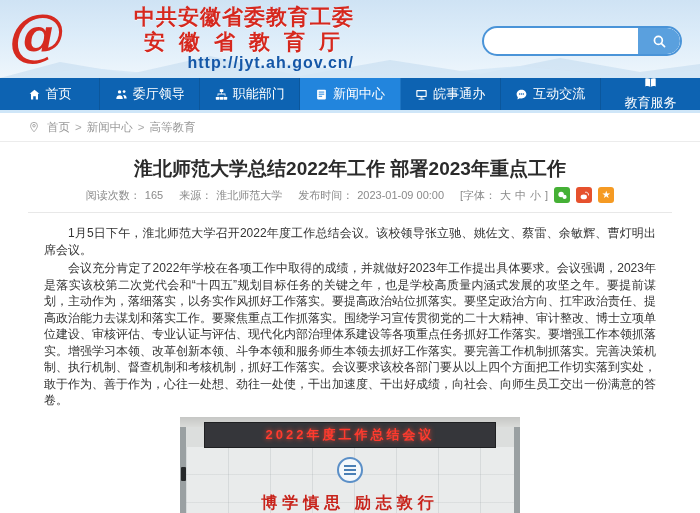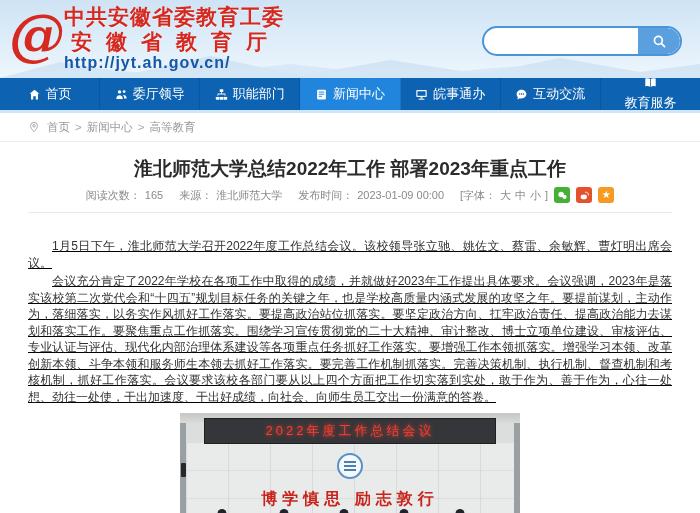--- a/index.html
+++ b/index.html
@@ -17,21 +17,21 @@
     background:linear-gradient(180deg,#cfe3f4 0%,#dcecf9 45%,#eef6fc 100%);
     overflow:hidden;
   }
   .hdr .mtns{position:absolute;left:0;bottom:0;width:700px;height:40px;}
   .logo{
     position:absolute;left:8px;top:2px;width:58px;height:64px;
     color:#d62a20;font-family:"DejaVu Serif","Liberation Serif",serif;
     font-style:italic;font-weight:bold;font-size:56px;line-height:64px;
     text-align:center;cursor:pointer;
   }
-  .masthead{position:absolute;left:64px;top:4px;width:290px;text-align:left;}
+  .masthead{position:absolute;left:64px;top:4px;width:290px;text-align:right;}
   .org1{
     color:#d6281e;font-weight:bold;font-size:21px;line-height:25px;
     letter-spacing:1px;white-space:nowrap;
     text-shadow:0 1px 0 rgba(255,255,255,.6);
   }
   .org2{
     color:#d6281e;font-weight:bold;font-size:21px;line-height:25px;
     letter-spacing:14px;white-space:nowrap;margin-left:7px;
     text-shadow:0 1px 0 rgba(255,255,255,.6);
   }
@@ -90,40 +90,40 @@
   .meta a{color:#8a8a8a;text-decoration:none;cursor:pointer;}
   .share{
     width:16px;height:16px;border-radius:3px;display:inline-flex;
     align-items:center;justify-content:center;cursor:pointer;margin-left:2px;
   }
   .s-wechat{background:#45b035;}
   .s-weibo{background:#e6512d;}
   .s-star{background:#f59a23;color:#fff;font-size:10px;line-height:16px;}
   .rule{height:1px;background:#e8e8e8;margin:9px 28px 0;}
 
-  .body-text{margin-top:25px;padding:0 28px;text-decoration:underline;}
+  .body-text{margin-top:12px;padding:0 44px;}
   .body-text p{
     margin:0 0 2px;font-size:12px;line-height:16.5px;color:#333;
     text-align:justify;text-indent:2em;
   }
 
   
   .photo{
     position:relative;width:340px;height:170px;margin:8px auto 0;
     background:#dcdedd;overflow:hidden;
   }
   .ph-ceiling{position:absolute;top:0;left:0;right:0;height:10px;
     background:linear-gradient(#c6c7c5,#dadbd9);}
   .ph-led{
     position:absolute;top:5px;left:24px;right:24px;height:24px;
     background:#35363a;border:1px solid #1f2022;
     display:flex;align-items:center;justify-content:center;
   }
   .ph-led span{
-    color:#ff3a2e;font-size:13px;font-weight:normal;letter-spacing:3px;
+    color:#ff3a2e;font-size:13px;font-weight:bold;letter-spacing:3px;
     text-shadow:0 0 5px rgba(255,70,50,.9);white-space:nowrap;
   }
   .ph-wall{
     position:absolute;top:30px;left:6px;right:6px;bottom:0;background:#e9ebeb;
     background-image:
       repeating-linear-gradient(90deg,rgba(120,130,135,.16) 0 1px,transparent 1px 42px),
       repeating-linear-gradient(0deg,rgba(120,130,135,.12) 0 1px,transparent 1px 28px);
   }
   .ph-sidewall{position:absolute;top:10px;bottom:0;width:6px;background:#9aa0a2;}
   .ph-sidewall.l{left:0;}

